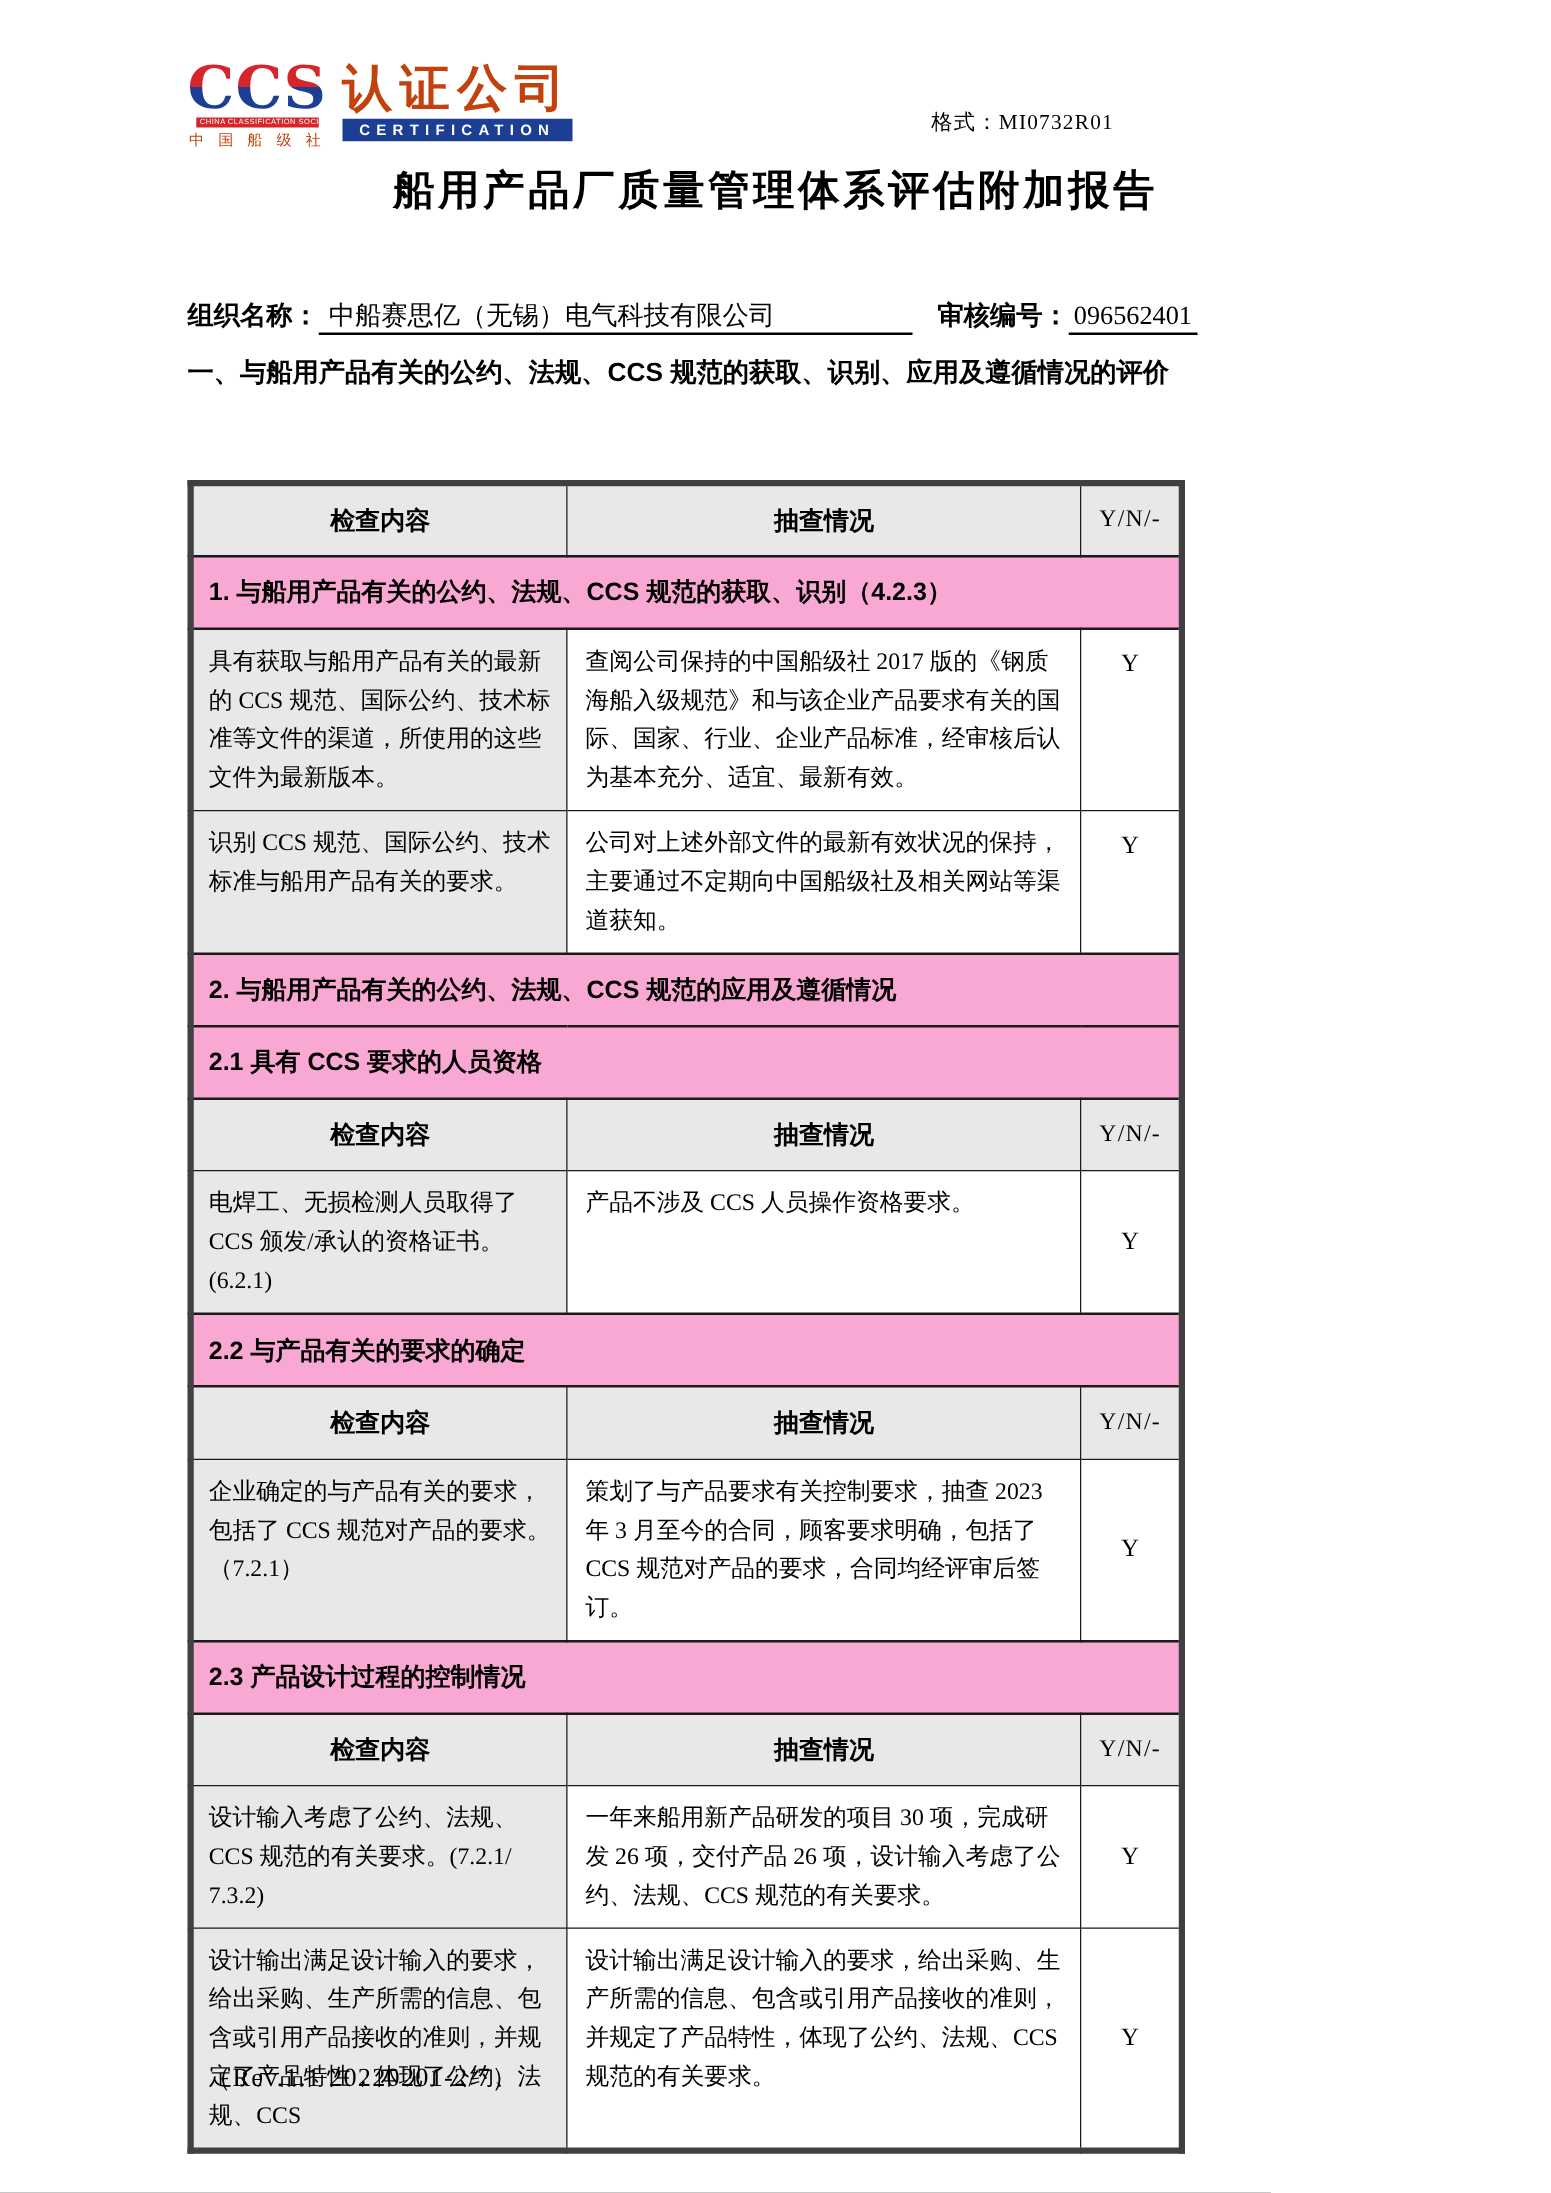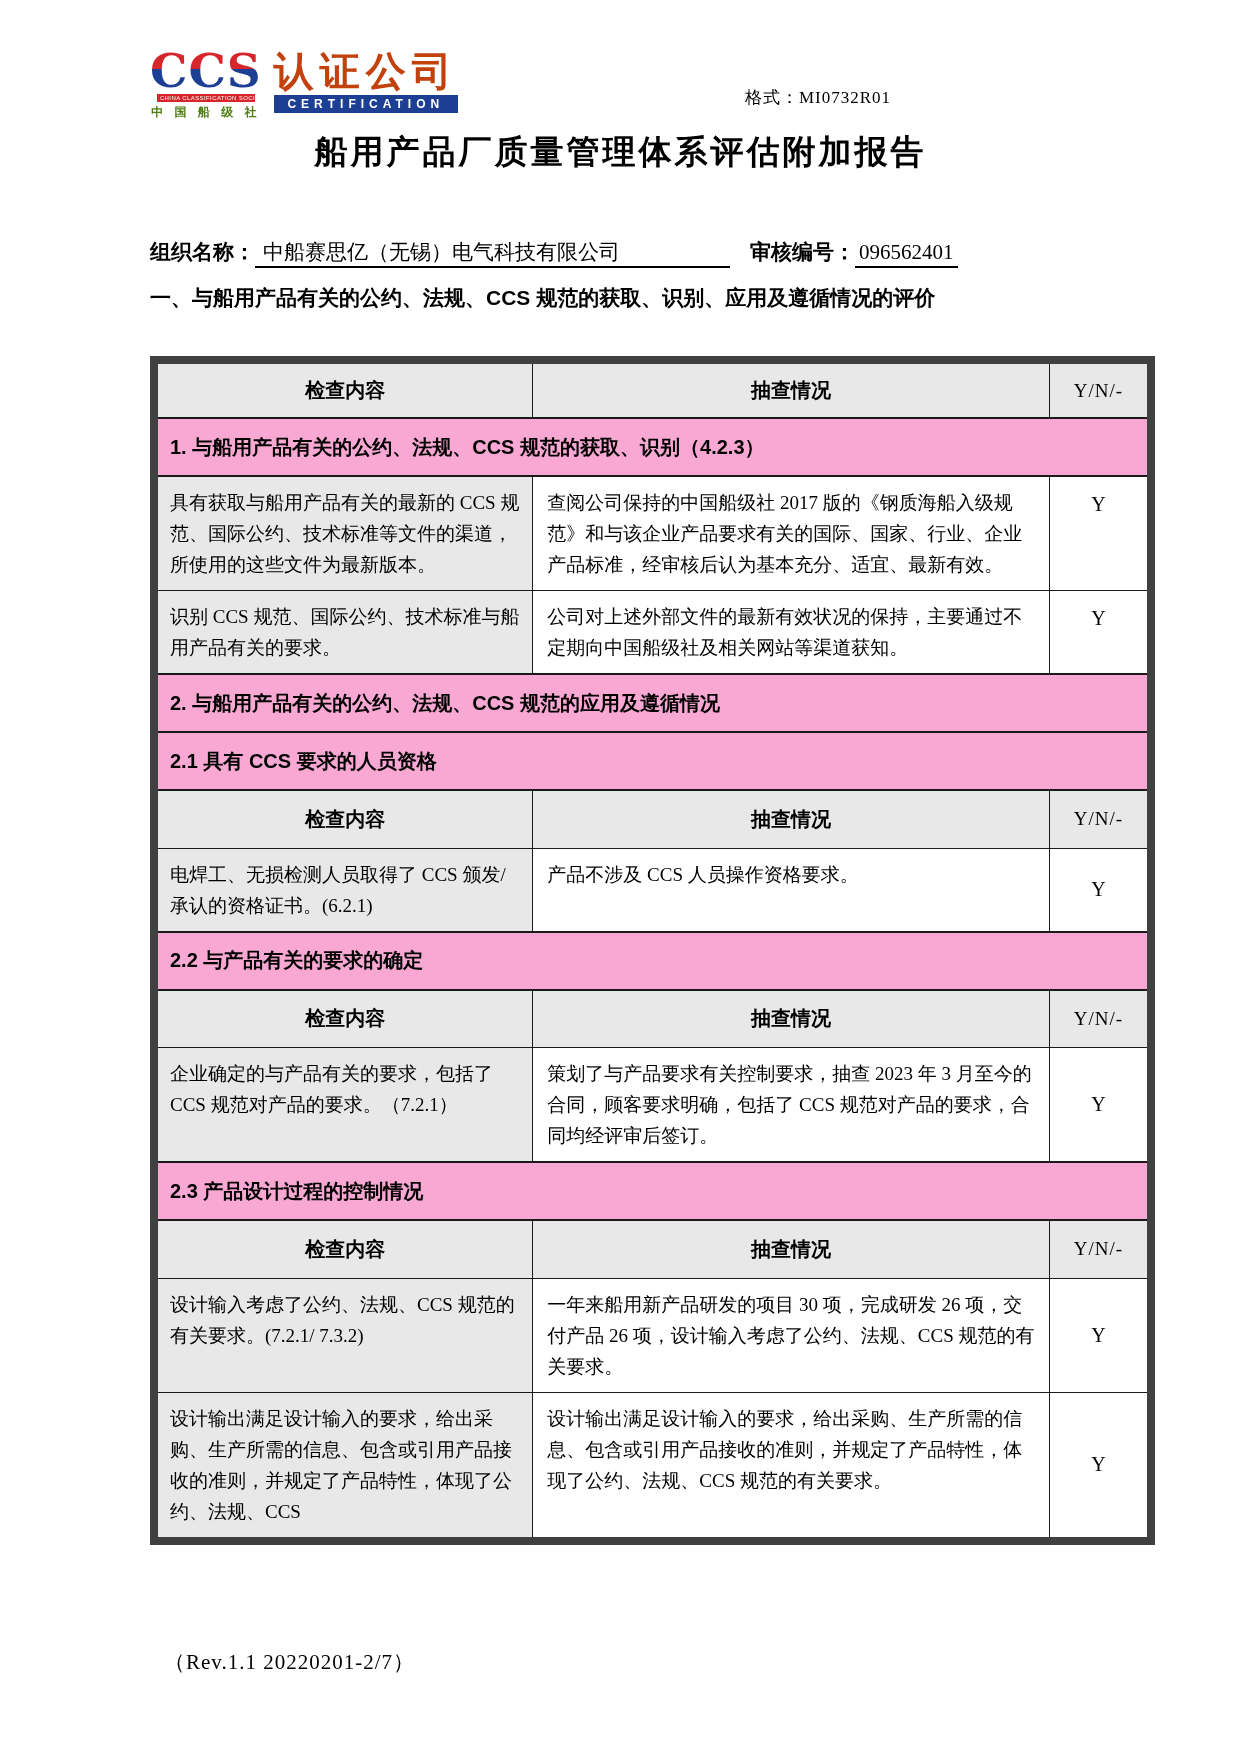--- a/index.html
+++ b/index.html
@@ -12,41 +12,41 @@
   
   .logo{position:absolute;left:150px;top:50px;display:flex;align-items:flex-start;gap:12px;}
   .logo-left{display:flex;flex-direction:column;align-items:center;}
   .ccs-word{
     font-family:"DejaVu Serif",serif;font-weight:bold;font-size:47px;line-height:42px;letter-spacing:1px;
     background:linear-gradient(180deg,#d6262b 0 46%,#1c3f94 46% 100%);
     -webkit-background-clip:text;background-clip:text;color:transparent;
   }
   .red-bar{background:#d6262b;color:#fff;font-family:"Liberation Sans",sans-serif;
     font-size:6px;letter-spacing:.4px;text-align:center;padding:1px 3px;margin-top:2px;white-space:nowrap;width:92px;overflow:hidden;}
-  .cn-small{color:#4d7c0f;font-family:"Liberation Sans",sans-serif;font-weight:700;
+  .cn-small{color:#c2410c;font-family:"Liberation Sans",sans-serif;font-weight:400;
     font-size:12px;letter-spacing:4px;margin-top:2px;white-space:nowrap;}
   .logo-right{display:flex;flex-direction:column;}
   .renzheng{color:#c2410c;font-family:"Liberation Sans",sans-serif;font-weight:700;
     font-size:40px;line-height:42px;letter-spacing:6px;}
   .cert-bar{background:#1c3f94;color:#fff;font-family:"Liberation Sans",sans-serif;font-weight:700;
     font-size:12px;letter-spacing:5px;text-align:center;padding:2px 4px;margin-top:3px;}
   
   .format-label{position:absolute;top:86px;left:745px;font-size:17px;letter-spacing:1px;}
   .doc-title{position:absolute;top:130px;left:0;width:1241px;text-align:center;
     font-family:"Liberation Sans",sans-serif;font-weight:700;font-size:33px;letter-spacing:3px;}
   .org-line{position:absolute;top:238px;left:150px;width:1005px;font-size:21px;white-space:nowrap;}
   .org-label,.audit-label{font-family:Liberation Sans, sans-serif;font-weight:700;}
   .org-value{border-bottom:2px solid #000;padding:0 8px 2px 8px;padding-right:110px;}
   .audit-label{margin-left:20px;}
   .audit-value{border-bottom:2px solid #000;padding:0 4px 2px 4px;text-align:center;}
   .section-heading{position:absolute;top:284px;left:150px;width:1005px;
     font-family:"Liberation Sans",sans-serif;font-weight:700;font-size:21px;}
   
-  .report-table{position:absolute;top:356px;left:150px;width:1005px;
-    border-collapse:collapse;table-layout:fixed;border:8px solid #404040;}
+  .report-table{position:absolute;top:384px;left:150px;width:798px;
+    border-collapse:collapse;table-layout:fixed;border:5px solid #404040;}
   .report-table td{border:1px solid #1a1a1a;box-sizing:border-box;}
   .hdr{background:#e8e8e8;text-align:center;vertical-align:middle;
     font-family:"Liberation Sans",sans-serif;font-weight:700;font-size:20px;height:58px;}
   .hdr-ynd{font-family:"Liberation Serif","DejaVu Serif",serif;font-weight:400;font-size:19px;letter-spacing:1px;}
   .band{background:#f9a8d4;font-family:"Liberation Sans",sans-serif;font-weight:700;
     font-size:20px;height:58px;padding:0 12px;vertical-align:middle;
     border-top:2px solid #1a1a1a !important;border-bottom:2px solid #1a1a1a !important;}
   .check{background:#e8e8e8;font-size:19px;line-height:31px;padding:10px 12px;vertical-align:top;}
   .finding{background:#fff;font-size:19px;line-height:31px;padding:10px 14px;vertical-align:top;}
   .result{background:#fff;text-align:center;font-size:20px;vertical-align:middle;}

